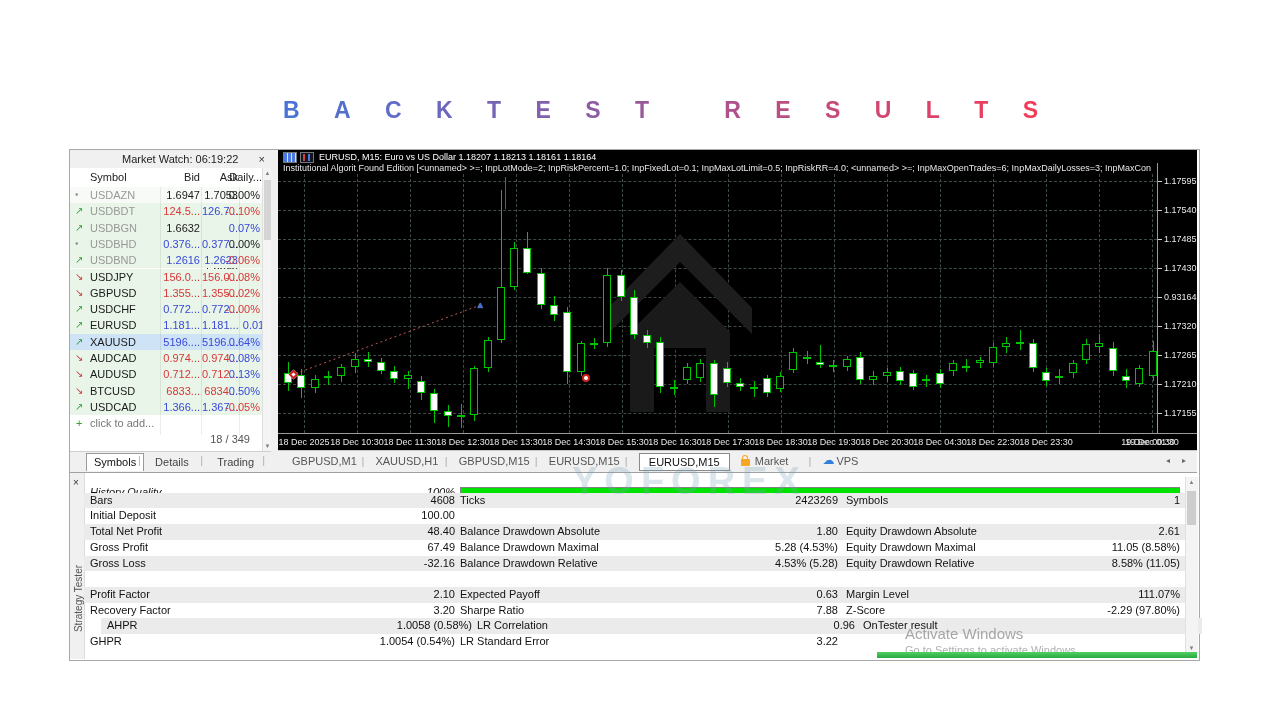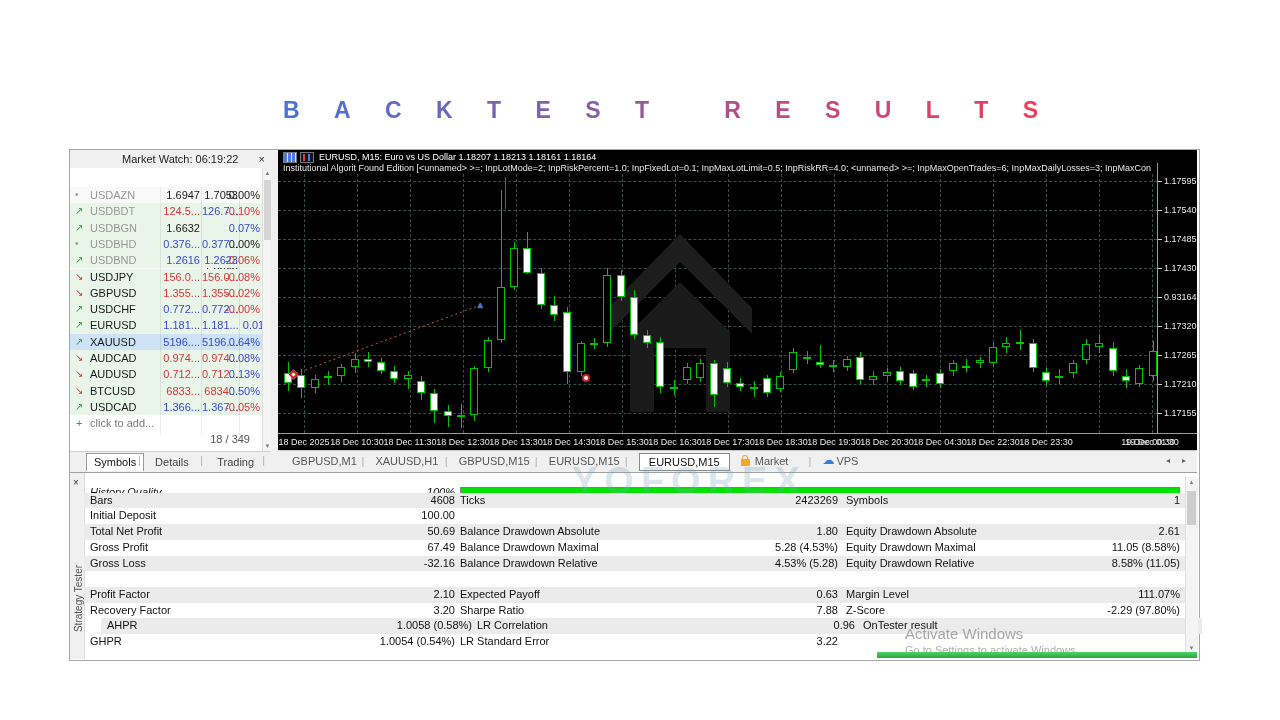--- a/index.html
+++ b/index.html
@@ -114,20 +114,26 @@
       <span style="color: rgb(242, 59, 88);">S</span>
     </div>
 
   <div id="win-outline"></div>
 
   <div id="mw-header">
     <span class="t">Market Watch: 06:19:22</span>
     <span id="mw-close">×</span>
   </div>
   <div id="mw-table">
+      <div class="mw-hrow">
+        <span style="left: 20px;">Symbol</span>
+        <span style="left: 92px; width: 38px; text-align: right;">Bid</span>
+        <span style="left: 132px; width: 36px; text-align: right;">Ask</span>
+        <span style="left: 152px; width: 40px; text-align: right;">Daily...</span>
+      </div>
       <div class="mw-row" style="top: 19px; background: rgb(247, 250, 247);">
         <span class="mw-arrow" style="color: rgb(154, 154, 154);">•</span>
         <span class="mw-sym" style="color: rgb(152, 152, 152); font-weight: normal;">USDAZN</span>
         <span class="mw-bid" style="color: rgb(26, 26, 26);">1.6947</span>
         <span class="mw-ask" style="color: rgb(26, 26, 26);">1.7053</span>
         <span class="mw-daily" style="color: rgb(26, 26, 26);">0.00%</span>
       </div>
       <div class="mw-row" style="top: 35.3px; background: rgb(232, 245, 232);">
         <span class="mw-arrow" style="color: rgb(46, 158, 62);">↗</span>
         <span class="mw-sym" style="color: rgb(152, 152, 152); font-weight: normal;">USDBDT</span>
@@ -502,21 +508,21 @@
           <span class="c2v">2423269</span>
           <span class="c3l">Symbols</span>
           <span class="c3v">1</span>
         </div>
         <div class="t-row" style="top: 31.4px;">
           <span class="c1l">Initial Deposit</span>
           <span class="c1v">100.00</span>
         </div>
         <div class="t-row shade" style="top: 47.1px;">
           <span class="c1l">Total Net Profit</span>
-          <span class="c1v">50.69</span>
+          <span class="c1v">48.40</span>
           <span class="c2l">Balance Drawdown Absolute</span>
           <span class="c2v">1.80</span>
           <span class="c3l">Equity Drawdown Absolute</span>
           <span class="c3v">2.61</span>
         </div>
         <div class="t-row" style="top: 62.8px;">
           <span class="c1l">Gross Profit</span>
           <span class="c1v">67.49</span>
           <span class="c2l">Balance Drawdown Maximal</span>
           <span class="c2v">5.28 (4.53%)</span>

